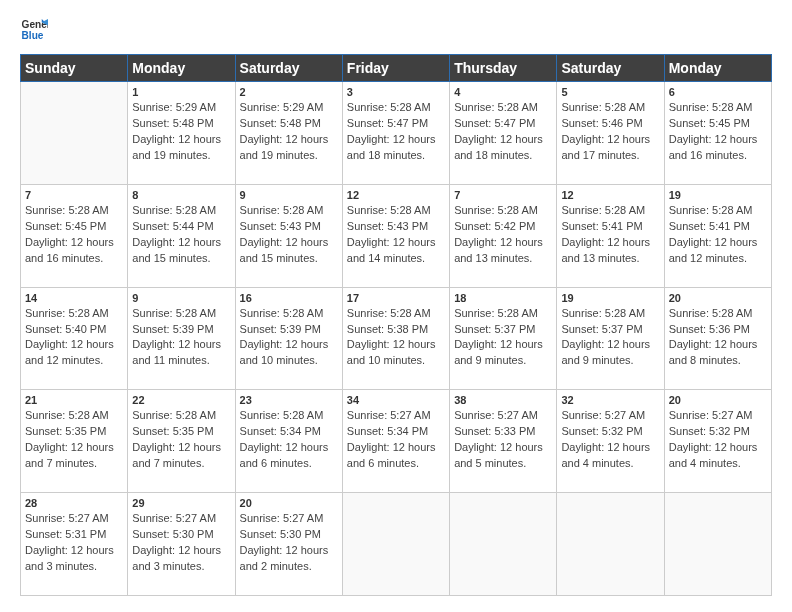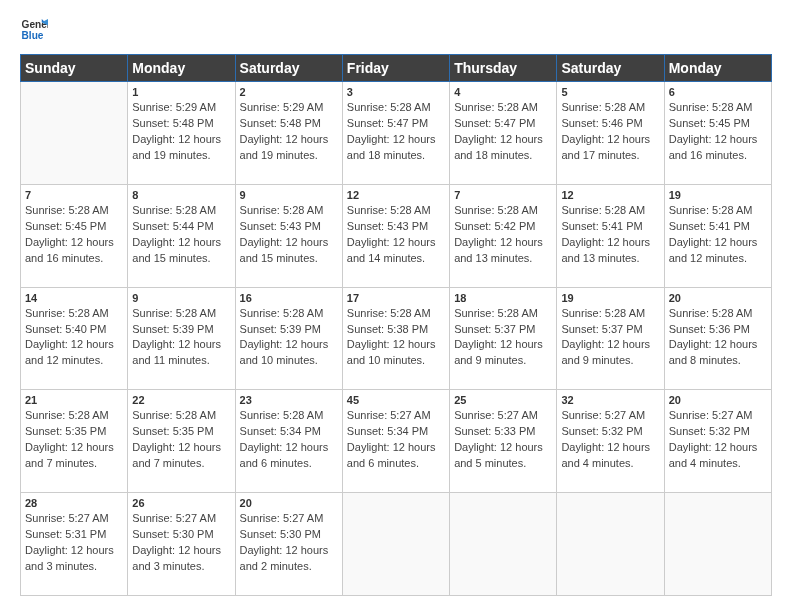--- a/index.html
+++ b/index.html
@@ -282,28 +282,28 @@
 and 7 minutes.</div>
           </td>
           <td>
             <span class="day-number">23</span>
             <div class="day-info" style="white-space: pre-line;">Sunrise: 5:28 AM
 Sunset: 5:34 PM
 Daylight: 12 hours
 and 6 minutes.</div>
           </td>
           <td>
-            <span class="day-number">45</span>
+            <span class="day-number">34</span>
             <div class="day-info" style="white-space: pre-line;">Sunrise: 5:27 AM
 Sunset: 5:34 PM
 Daylight: 12 hours
 and 6 minutes.</div>
           </td>
           <td>
-            <span class="day-number">25</span>
+            <span class="day-number">38</span>
             <div class="day-info" style="white-space: pre-line;">Sunrise: 5:27 AM
 Sunset: 5:33 PM
 Daylight: 12 hours
 and 5 minutes.</div>
           </td>
           <td>
             <span class="day-number">32</span>
             <div class="day-info" style="white-space: pre-line;">Sunrise: 5:27 AM
 Sunset: 5:32 PM
 Daylight: 12 hours
@@ -319,21 +319,21 @@
         </tr>
         <tr>
           <td>
             <span class="day-number">28</span>
             <div class="day-info" style="white-space: pre-line;">Sunrise: 5:27 AM
 Sunset: 5:31 PM
 Daylight: 12 hours
 and 3 minutes.</div>
           </td>
           <td>
-            <span class="day-number">26</span>
+            <span class="day-number">29</span>
             <div class="day-info" style="white-space: pre-line;">Sunrise: 5:27 AM
 Sunset: 5:30 PM
 Daylight: 12 hours
 and 3 minutes.</div>
           </td>
           <td>
             <span class="day-number">20</span>
             <div class="day-info" style="white-space: pre-line;">Sunrise: 5:27 AM
 Sunset: 5:30 PM
 Daylight: 12 hours

